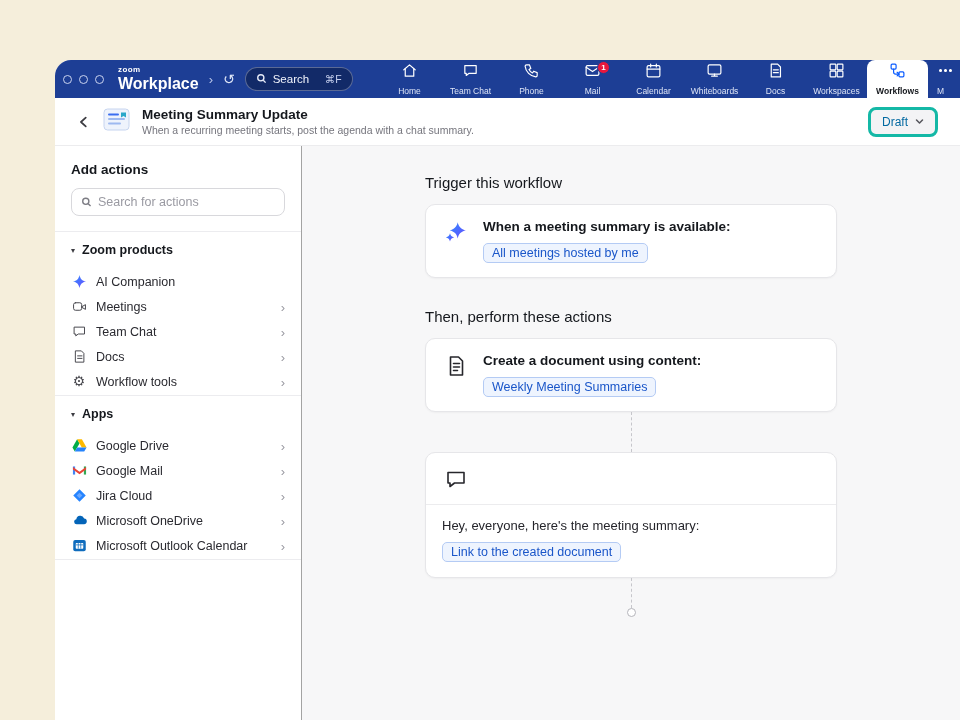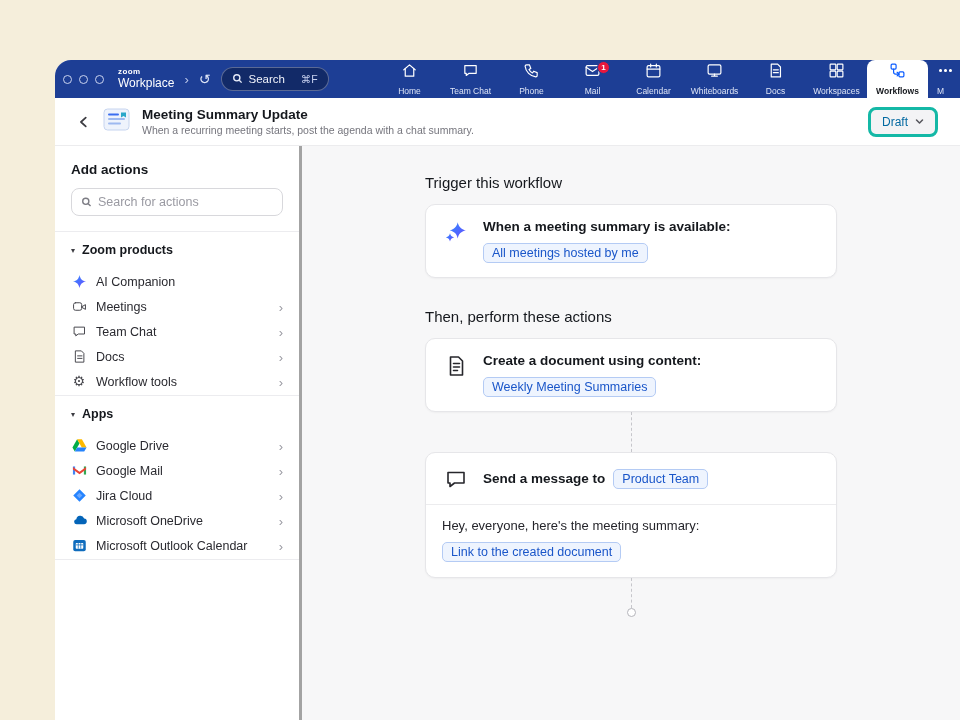--- a/index.html
+++ b/index.html
@@ -18,21 +18,21 @@
   
   .topbar {
     height:38px; flex:0 0 38px; background:#1d3e95; color:#fff;
     display:flex; align-items:stretch; overflow:hidden;
   }
   .tb-left { display:flex; align-items:center; gap:10px; padding-left:8px; flex:0 0 auto; }
   .win-controls { display:flex; gap:7px; }
   .wc { width:9px; height:9px; border:1.3px solid #c9d3ee; border-radius:50%; display:inline-block; }
   .logo { display:flex; flex-direction:column; line-height:1.1; margin-left:4px; }
   .logo-top { font-size:8px; font-weight:700; letter-spacing:.4px; }
-  .logo-bottom { font-size:12px; font-weight:400; }
+  .logo-bottom { font-size:16px; font-weight:700; }
   .tb-chev { color:#b9c5e8; font-size:13px; cursor:pointer; }
   .history { font-size:14px; color:#dfe6f7; cursor:pointer; }
   .searchpill {
     display:flex; align-items:center; gap:6px;
     background:rgba(6,17,48,.45); border:1px solid rgba(255,255,255,.3);
     border-radius:13px; height:24px; padding:0 10px; font-size:11.5px; color:#f0f3fb;
     width:108px; cursor:pointer;
   }
   .searchpill .kbd { margin-left:auto; color:#c7d1ef; font-size:10.5px; }
   .mag svg { width:11px; height:11px; stroke:#e6ebf8; fill:none; stroke-width:2; }
@@ -64,21 +64,21 @@
   .h-title { font-size:13.5px; font-weight:700; color:#15181d; }
   .h-sub { font-size:10.5px; color:#75757d; margin-top:2px; }
   .draft-btn {
     margin-left:auto; display:flex; align-items:center; gap:7px;
     background:#f3f3f5; border:3px solid #14b8a6; border-radius:8px;
     padding:5px 11px; font-size:12px; color:#0369a1; cursor:pointer;
   }
   .draft-btn svg { width:9px; height:9px; stroke:#55555c; fill:none; stroke-width:2; stroke-linecap:round; stroke-linejoin:round; }
   
   .app-body { flex:1; display:flex; min-height:0; }
-  .sidebar { width:247px; flex:0 0 247px; background:#fff; border-right:3px solid #a3a3a3; padding-top:16px; overflow:hidden; }
+  .sidebar { width:247px; flex:0 0 247px; background:#fff; border-right:1px solid #a3a3a3; padding-top:16px; overflow:hidden; }
   .sb-pad { padding:0 16px; }
   .sb-title { font-size:13.5px; font-weight:700; margin-bottom:11px; }
   .sb-search {
     display:flex; align-items:center; gap:6px; border:1px solid #d8d8dc; border-radius:8px;
     height:28px; padding:0 9px; margin-bottom:15px; background:#fff;
   }
   .sb-search svg { width:12px; height:12px; stroke:#7c7c84; fill:none; stroke-width:2; }
   .sb-search input { border:none; outline:none; font-size:12.5px; width:100%; font-family:inherit; color:#2a2a30; background:transparent; }
   .sb-search input::placeholder { color:#9a9aa2; }
   .sb-div { border-top:1px solid #ececef; }
@@ -433,24 +433,20 @@
 
         <div class="conn h40"></div>
 
         <div class="card">
           <div class="card-row center">
             <span class="card-ic stroke">
               <svg viewBox="0 0 24 24">
                   <path d="M4 5.5h16V16h-9.5L6 19.5V16H4z"></path>
                 </svg>
             </span>
-            <div class="inline-row">
-              <span class="card-text">Send a message to</span>
-              <span class="tag inline">Product Team</span>
-            </div>
           </div>
           <div class="card-div"></div>
           <div class="card-body">
             <div class="body-text">Hey, everyone, here's the meeting summary:</div>
             <span class="tag mt">Link to the created document</span>
           </div>
         </div>
 
         <div class="conn h30"></div>
         <div class="conn-end"></div>

